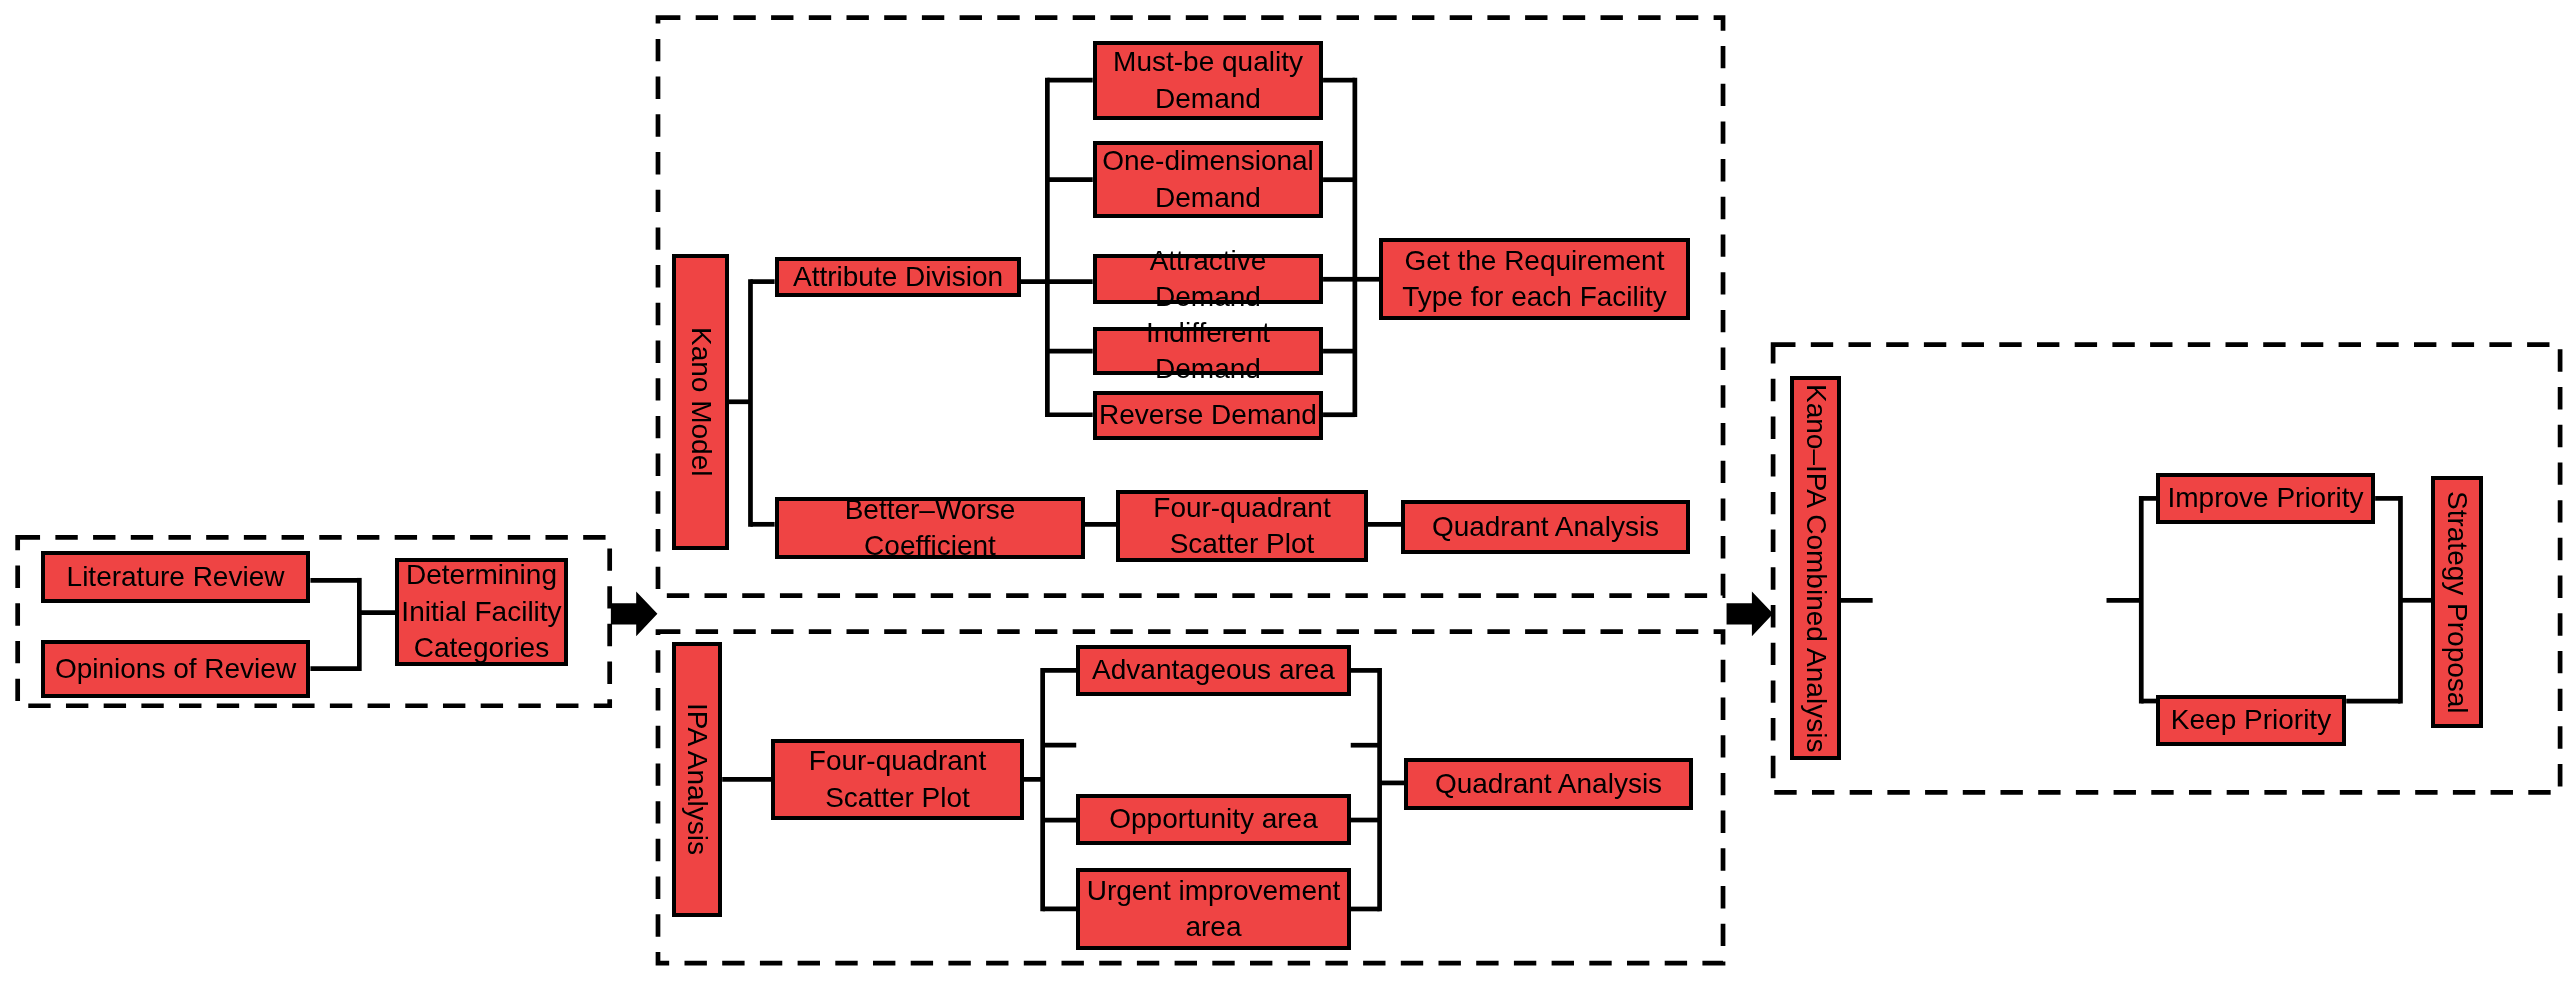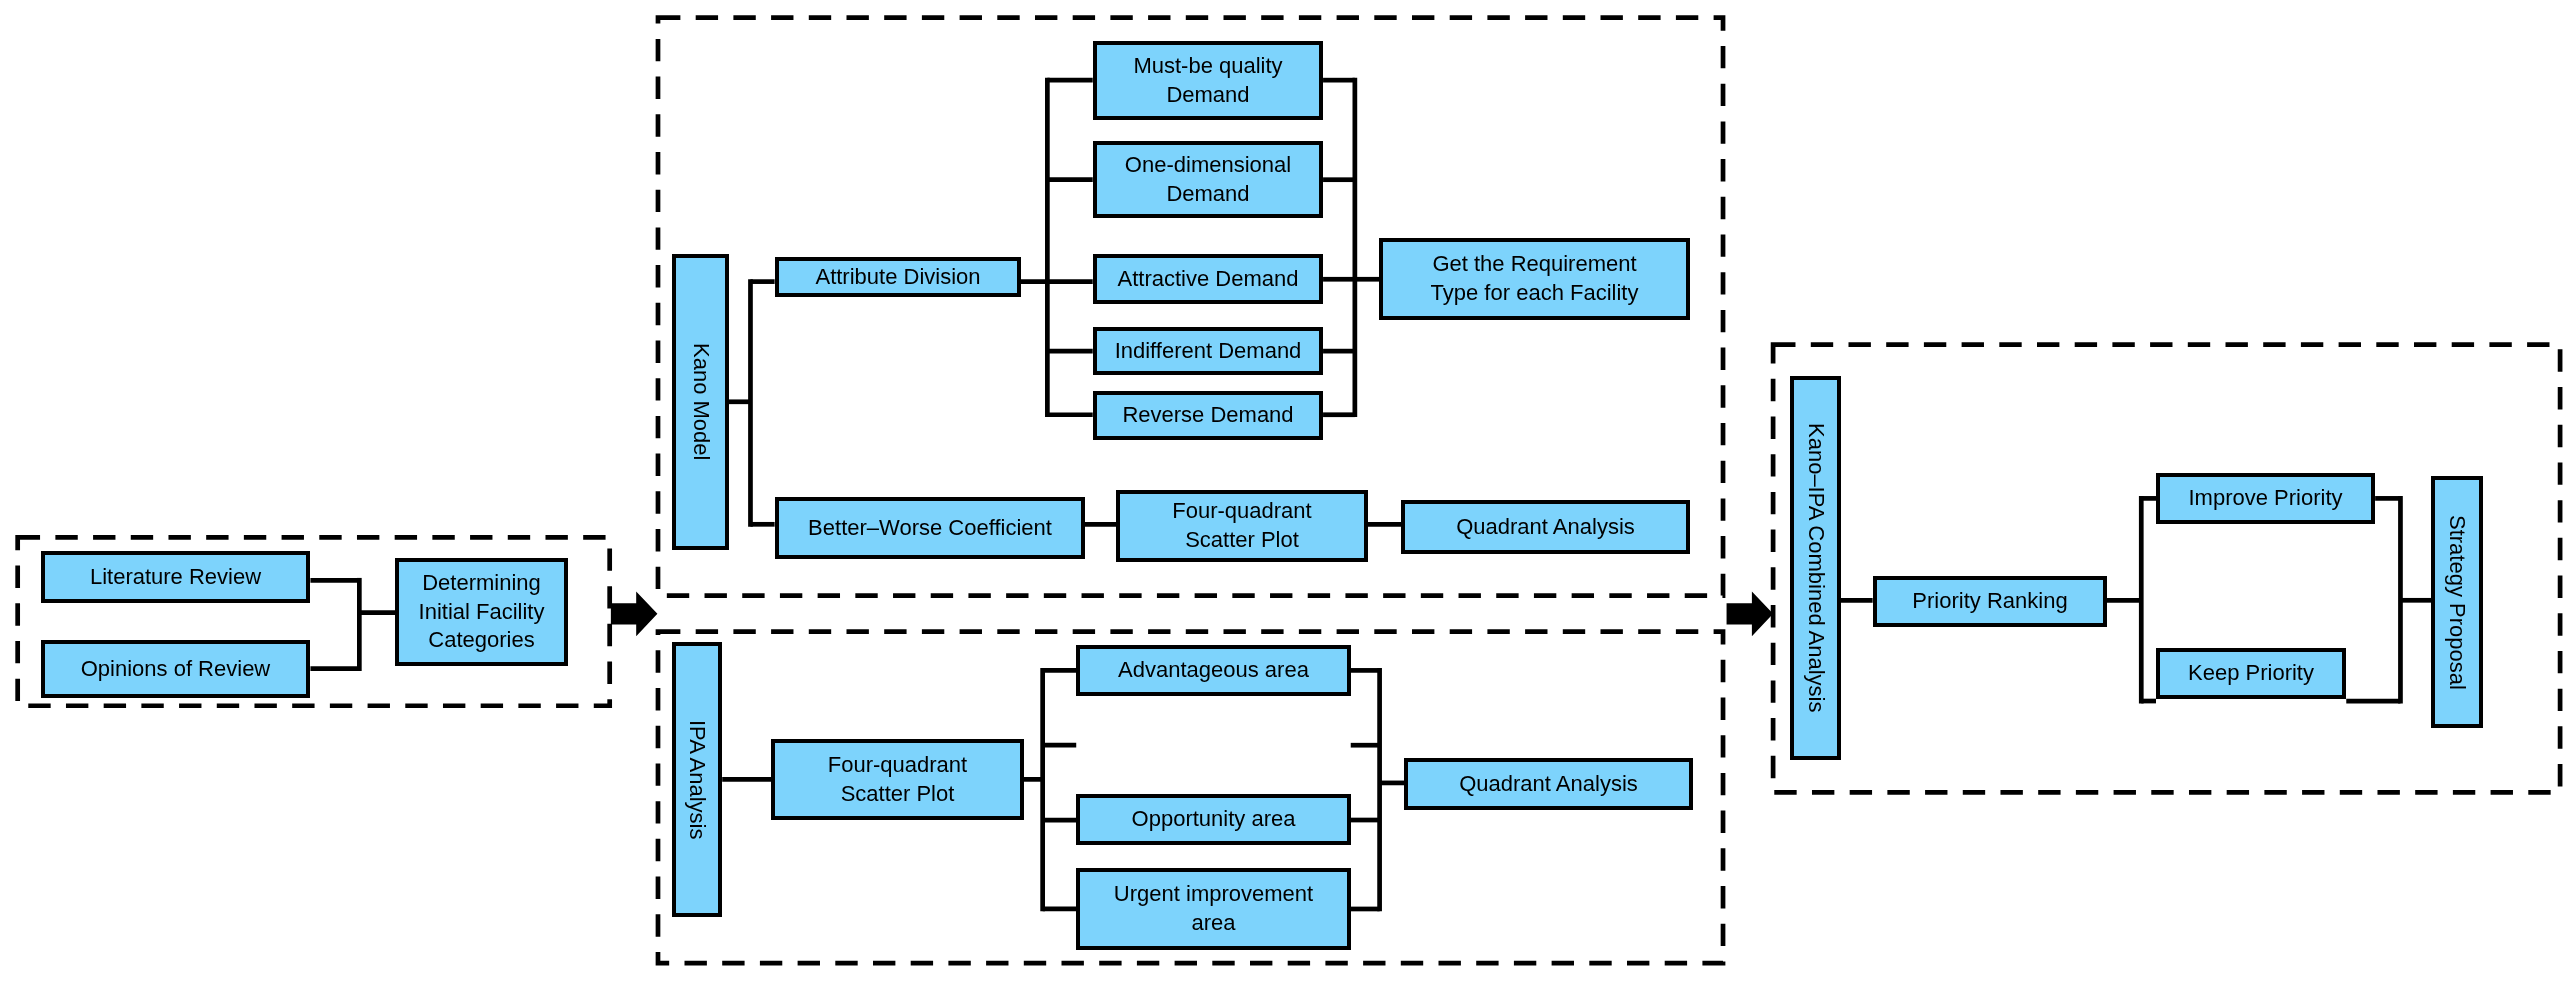--- a/index.html
+++ b/index.html
@@ -8,26 +8,26 @@
     width:2576px;height:985px;
     background:#ffffff;
     font-family:"Liberation Sans", sans-serif;
     color:#000;
   }
   #wires{position:absolute;left:0;top:0;}
   .box,.vbox{
     position:absolute;
     box-sizing:border-box;
     border:4.7px solid #000;
-    background:#7dd3fc;
+    background:#ef4444;
     display:flex;
     align-items:center;
     justify-content:center;
     text-align:center;
-    font-size:22px;
+    font-size:28px;
     line-height:1.3;
     white-space:pre-line;
   }
   .vbox{
     writing-mode:vertical-rl;
     white-space:nowrap;
   }
 </style>
 </head>
 <body>
@@ -125,19 +125,18 @@
   <div class="vbox" style="left:672px;top:642px;width:50px;height:275px">IPA Analysis</div>
   <div class="box" style="left:771px;top:739px;width:253px;height:81px">Four-quadrant
 Scatter Plot</div>
   <div class="box" style="left:1076px;top:645px;width:275px;height:51px">Advantageous area</div>
   <div class="box" style="left:1076px;top:794px;width:275px;height:51px">Opportunity area</div>
   <div class="box" style="left:1076px;top:868px;width:275px;height:82px">Urgent improvement
 area</div>
   <div class="box" style="left:1404px;top:758px;width:289px;height:52px">Quadrant Analysis</div>
 
   <div class="vbox" style="left:1790px;top:376px;width:51px;height:384px">Kano–IPA Combined Analysis</div>
-  <div class="box" style="left:1873px;top:576px;width:234px;height:51px">Priority Ranking</div>
   <div class="box" style="left:2156px;top:473px;width:219px;height:51px">Improve Priority</div>
-  <div class="box" style="left:2156px;top:648px;width:190px;height:51px">Keep Priority</div>
+  <div class="box" style="left:2156px;top:695px;width:190px;height:51px">Keep Priority</div>
   <div class="vbox" style="left:2431px;top:476px;width:52px;height:252px">Strategy Proposal</div>
 
 </div>
 
 
 </body></html>

